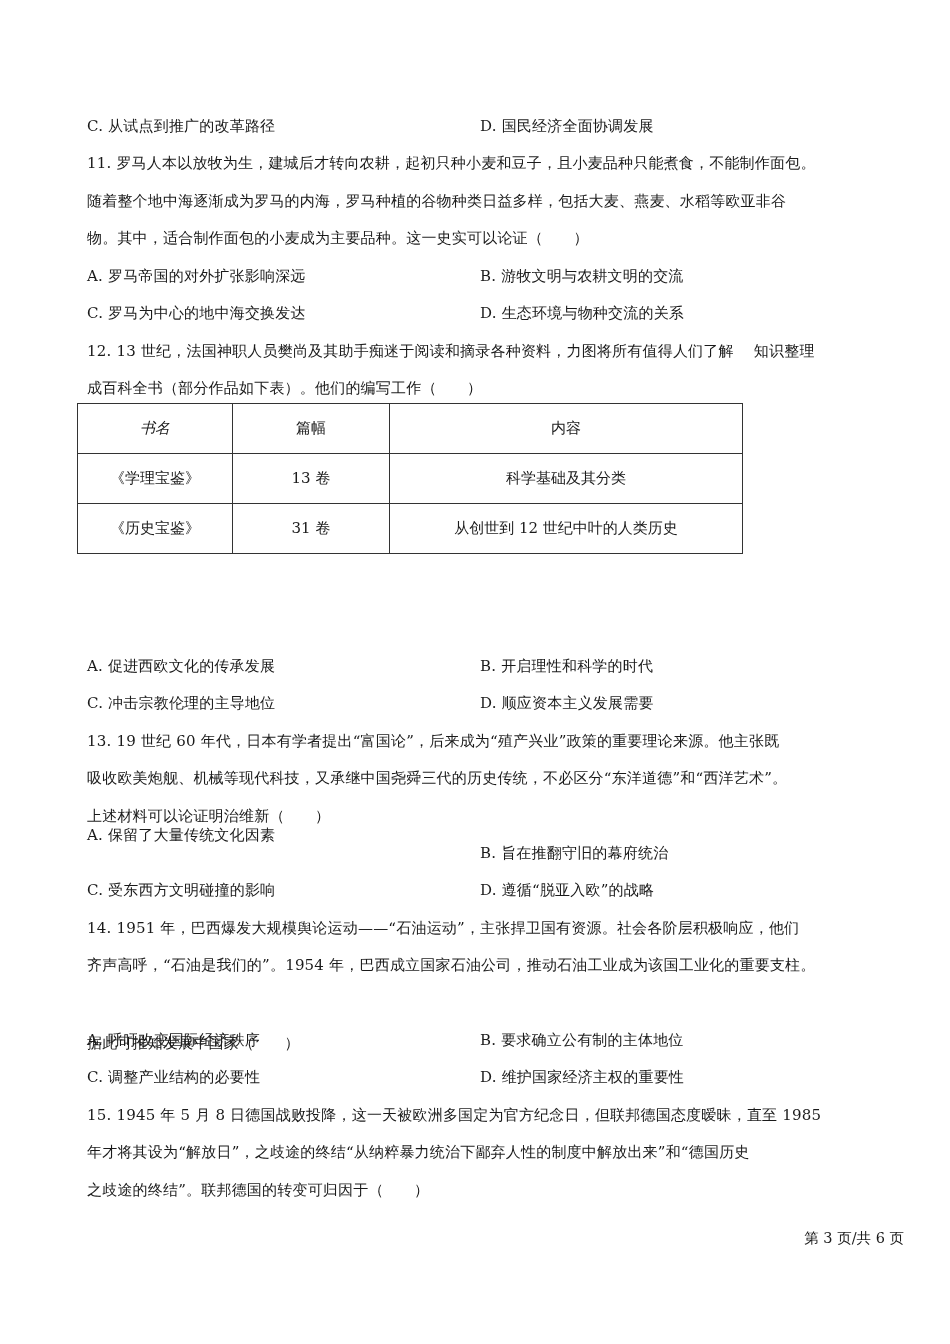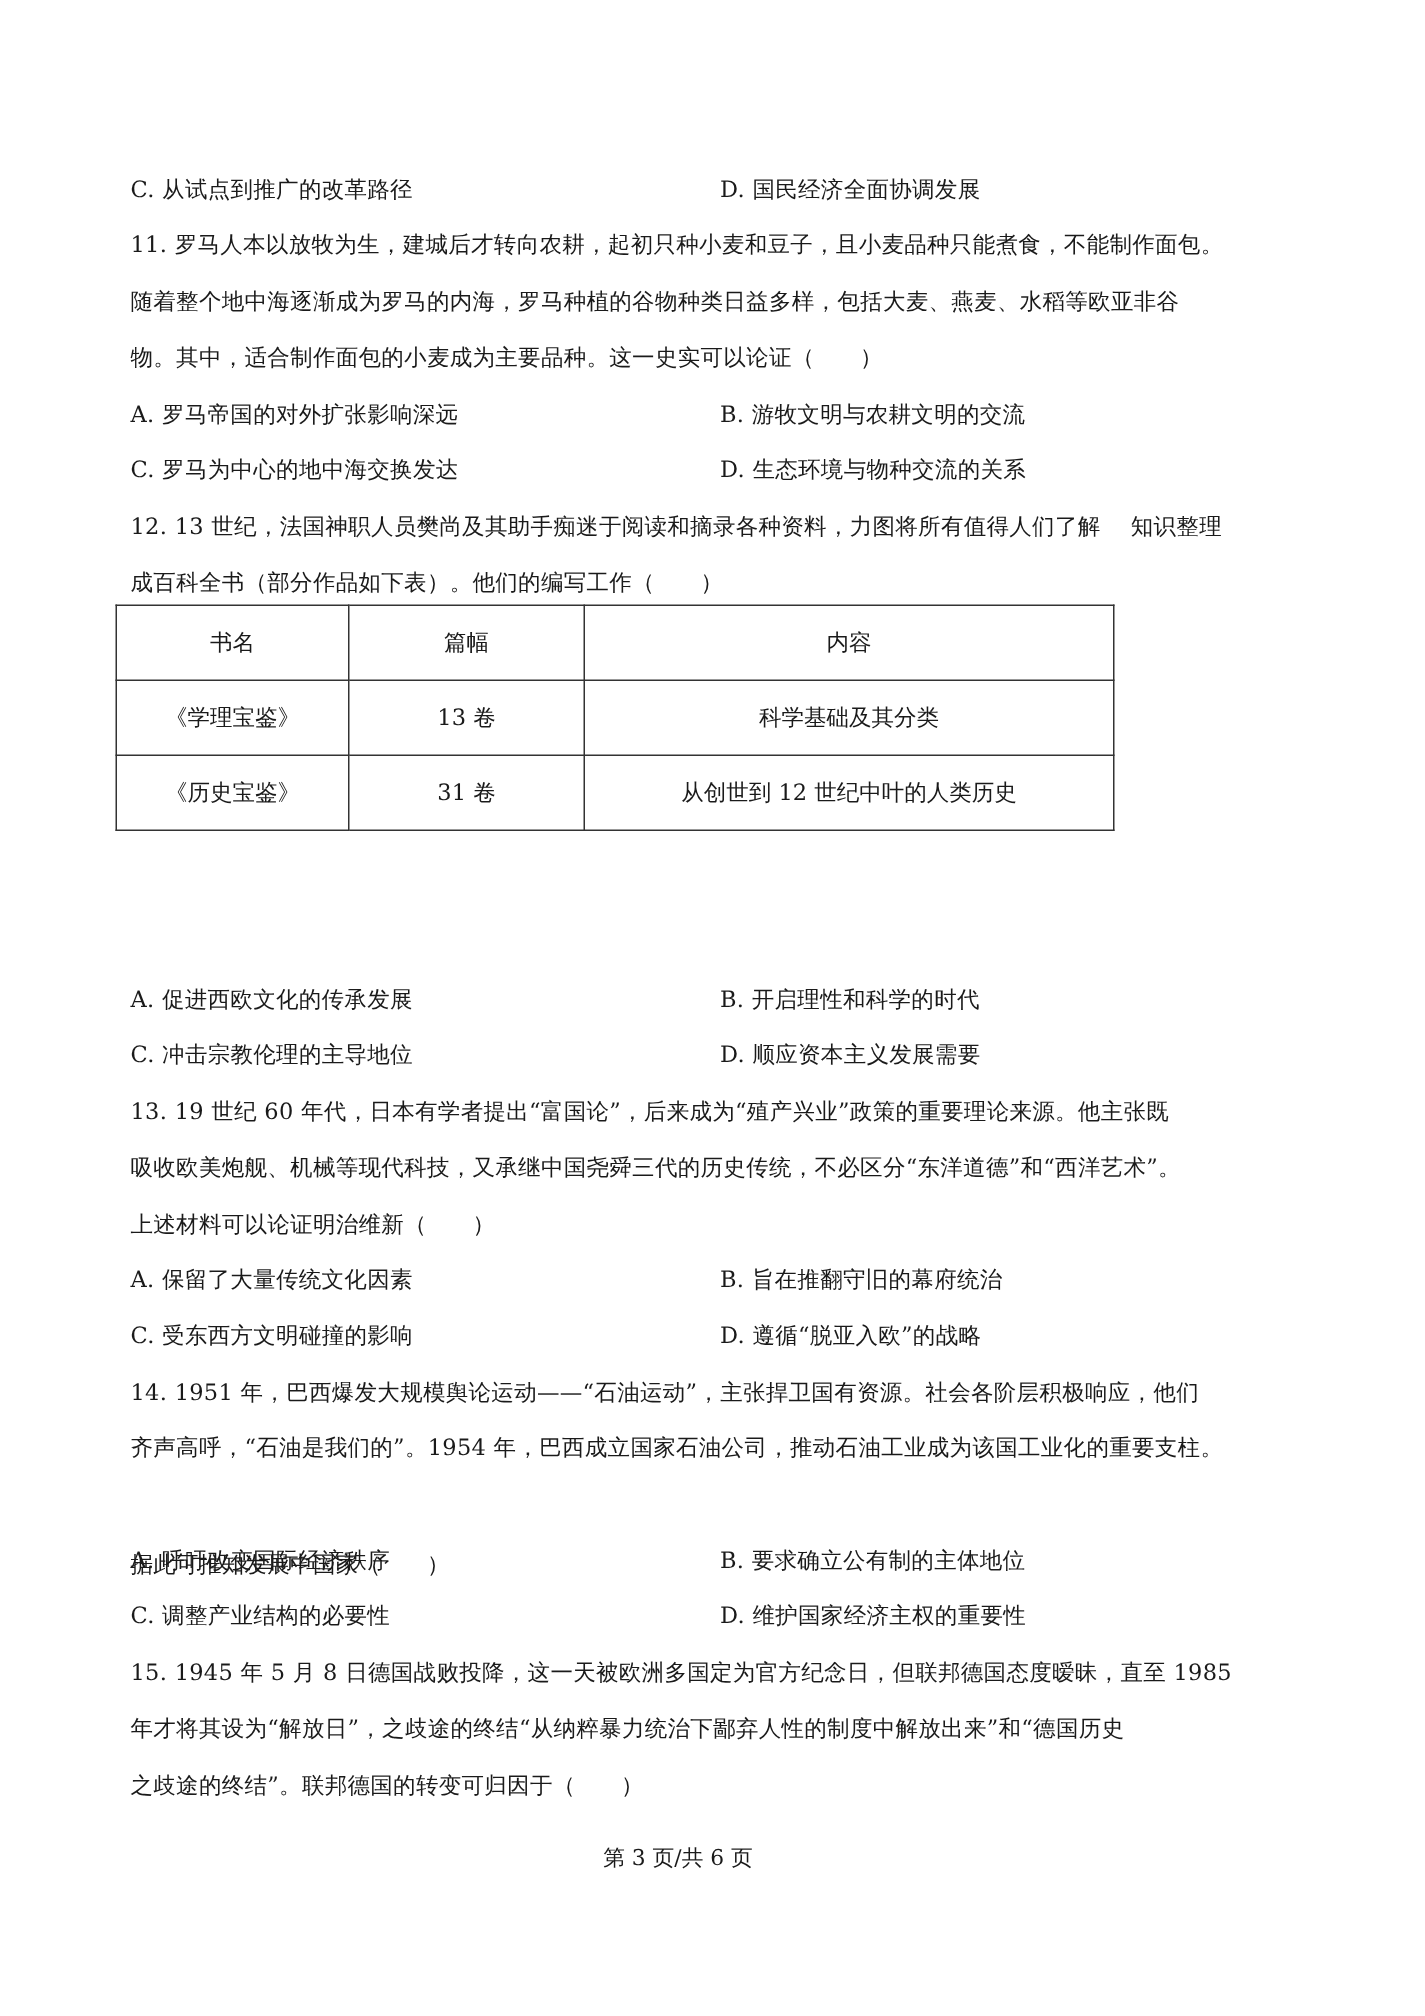--- a/index.html
+++ b/index.html
@@ -14,24 +14,24 @@
   }
   .optB { left: 480px; }
   table.books {
     position: absolute; left: 77px; top: 403px; width: 666px;
     border-collapse: collapse; font-size: 15px;
   }
   table.books td {
     border: 1.4px solid #333; height: 49px; text-align: center; vertical-align: middle;
     padding: 0;
   }
-  table.books td.c1 { width: 154px; }
+  table.books td.c1 { width: 154px; font-style: italic; }
   table.books td.c2 { width: 156px; }
   .footer {
-    position: absolute; top: 1229px; left: 0; width: 904px; text-align: center;
+    position: absolute; top: 1229px; left: 0; width: 904px; text-align: right;
     font-size: 14.5px;
   }
 </style>
 </head>
 <body>
 
 <div>
 
   <div class="line" style="top:116px">C. 从试点到推广的改革路径</div>
   <div class="line optB" style="top:116px">D. 国民经济全面协调发展</div>
@@ -68,21 +68,21 @@
     </table>
 
   <div class="line" style="top:656px">A. 促进西欧文化的传承发展</div>
   <div class="line optB" style="top:656px">B. 开启理性和科学的时代</div>
   <div class="line" style="top:693px">C. 冲击宗教伦理的主导地位</div>
   <div class="line optB" style="top:693px">D. 顺应资本主义发展需要</div>
 
   <div class="line" style="top:731px">13. 19 世纪 60 年代，日本有学者提出“富国论”，后来成为“殖产兴业”政策的重要理论来源。他主张既</div>
   <div class="line" style="top:768px">吸收欧美炮舰、机械等现代科技，又承继中国尧舜三代的历史传统，不必区分“东洋道德”和“西洋艺术”。</div>
   <div class="line" style="top:806px">上述材料可以论证明治维新（　　）</div>
-  <div class="line" style="top:843px">A. 保留了大量传统文化因素</div>
+  <div class="line" style="top:825px">A. 保留了大量传统文化因素</div>
   <div class="line optB" style="top:843px">B. 旨在推翻守旧的幕府统治</div>
   <div class="line" style="top:880px">C. 受东西方文明碰撞的影响</div>
   <div class="line optB" style="top:880px">D. 遵循“脱亚入欧”的战略</div>
 
   <div class="line" style="top:918px">14. 1951 年，巴西爆发大规模舆论运动——“石油运动”，主张捍卫国有资源。社会各阶层积极响应，他们</div>
   <div class="line" style="top:955px">齐声高呼，“石油是我们的”。1954 年，巴西成立国家石油公司，推动石油工业成为该国工业化的重要支柱。</div>
   <div class="line" style="top:1033px">据此可推知发展中国家（　　）</div>
   <div class="line" style="top:1030px">A. 呼吁改变国际经济秩序</div>
   <div class="line optB" style="top:1030px">B. 要求确立公有制的主体地位</div>
   <div class="line" style="top:1067px">C. 调整产业结构的必要性</div>

